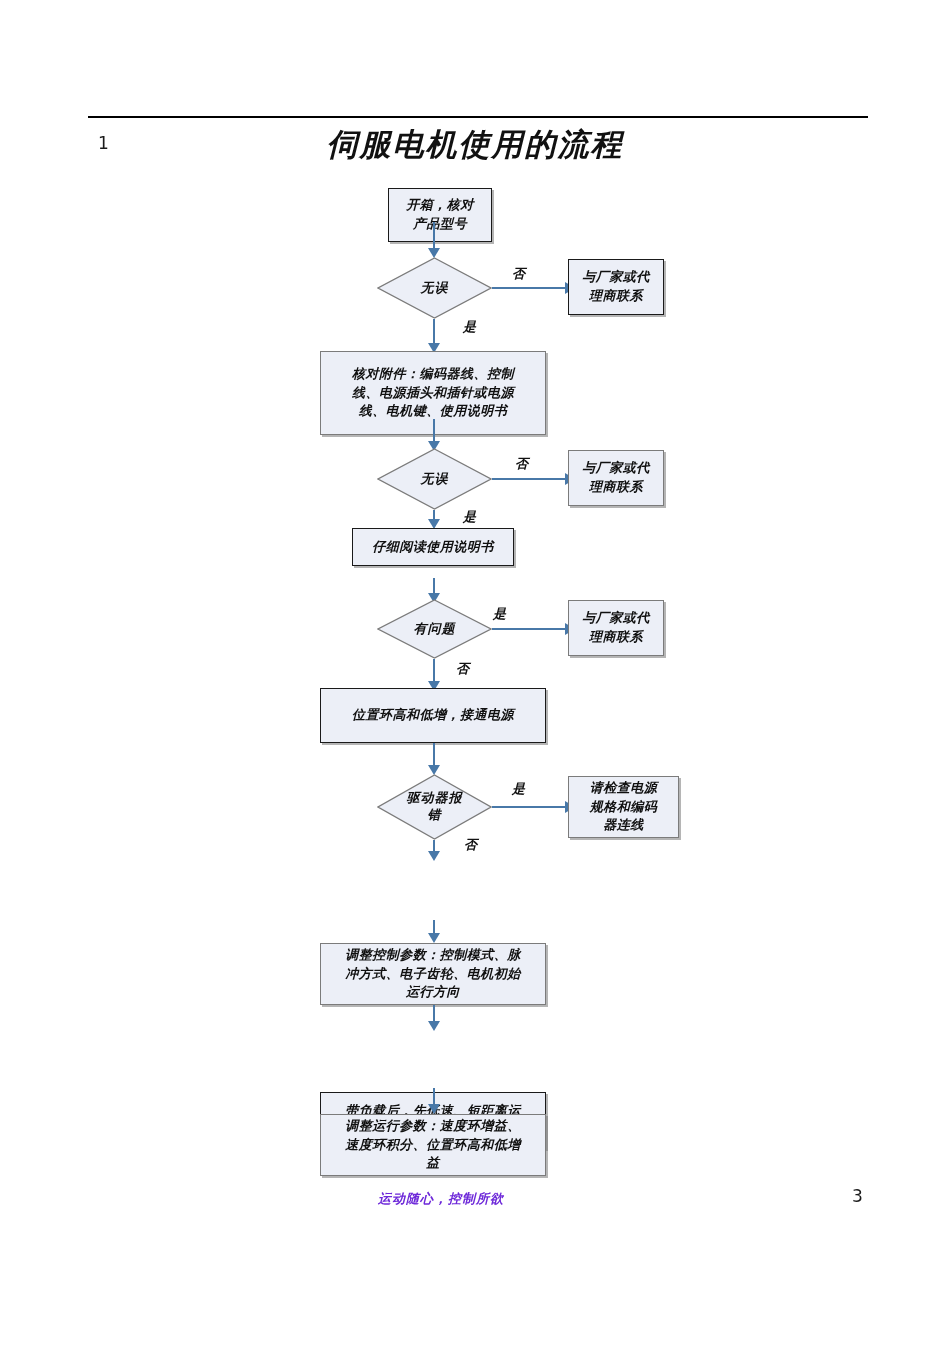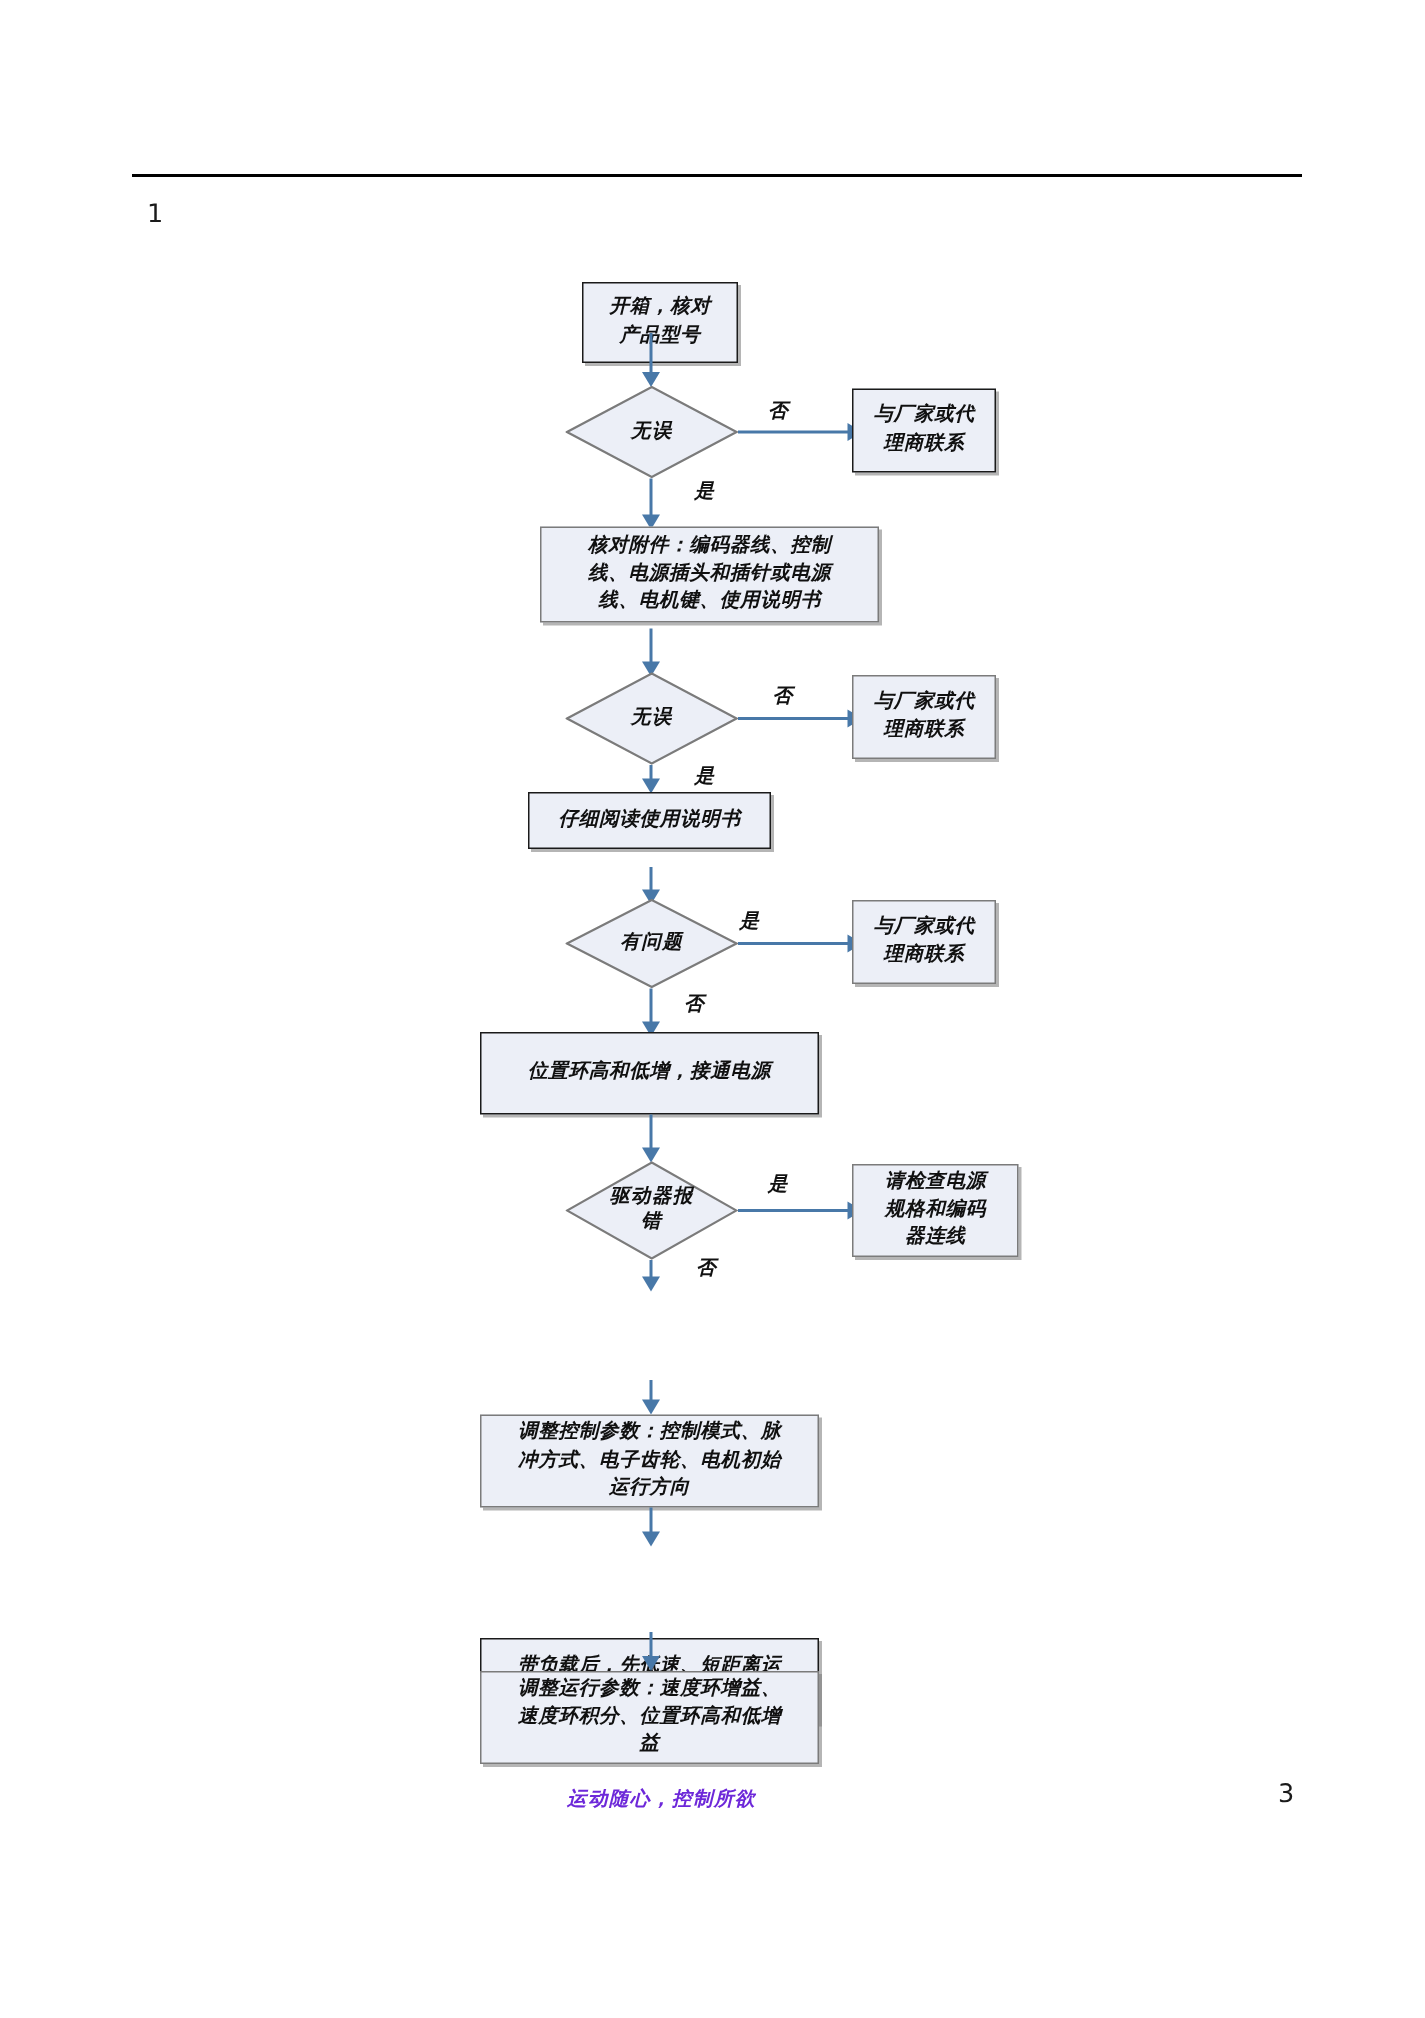--- a/index.html
+++ b/index.html
@@ -155,20 +155,21 @@
     color: #1a1a1a;
   }
 </style>
 </head>
 <body>
 
 <div class="page">
 
   <div class="header-rule"></div>
   <div class="page-marker">1</div>
+  <div class="doc-title">伺服电机使用的流程</div>
 
   <div class="node" style="left:388px; top:168px; width:104px; height:54px;margin-top:20px;">
     <span class="txt" style="white-space:pre-line;">开箱，核对
 产品型号</span>
   </div>
   <div class="vline" style="left:433px; top:222px; height:32px;"></div>
   <div class="arrow-down" style="left:428px; top:248px;"></div>
 
   <div class="decision" style="left:377px; top:257px; width:115px; height:62px;">
     <svg class="dia" viewBox="0 0 115 62" preserveAspectRatio="none">
@@ -183,21 +184,21 @@
 
   <div class="vline" style="left:433px; top:319px; height:30px;"></div>
   <div class="arrow-down" style="left:428px; top:343px;"></div>
   <div class="edge-label" style="left:463px; top:318px;">是</div>
 
   <div class="node" style="left:568px; top:259px; width:96px; height:56px;">
     <span class="txt" style="white-space:pre-line;">与厂家或代
 理商联系</span>
   </div>
 
-  <div class="node soft" style="left:320px; top:351px; width:226px; height:64px;margin-left:40px;">
+  <div class="node soft" style="left:320px; top:351px; width:226px; height:84px;">
     <span class="txt" style="white-space:pre-line;">核对附件：编码器线、控制
 线、电源插头和插针或电源
 线、电机键、使用说明书</span>
   </div>
   <div class="vline" style="left:433px; top:419px; height:28px;"></div>
   <div class="arrow-down" style="left:428px; top:441px;"></div>
 
   <div class="decision" style="left:377px; top:448px; width:115px; height:62px;">
     <svg class="dia" viewBox="0 0 115 62" preserveAspectRatio="none">
       <polygon points="57.5,1 114,31 57.5,61 1,31" fill="#eceff7" stroke="#7b7b7b" stroke-width="1.4"></polygon>

